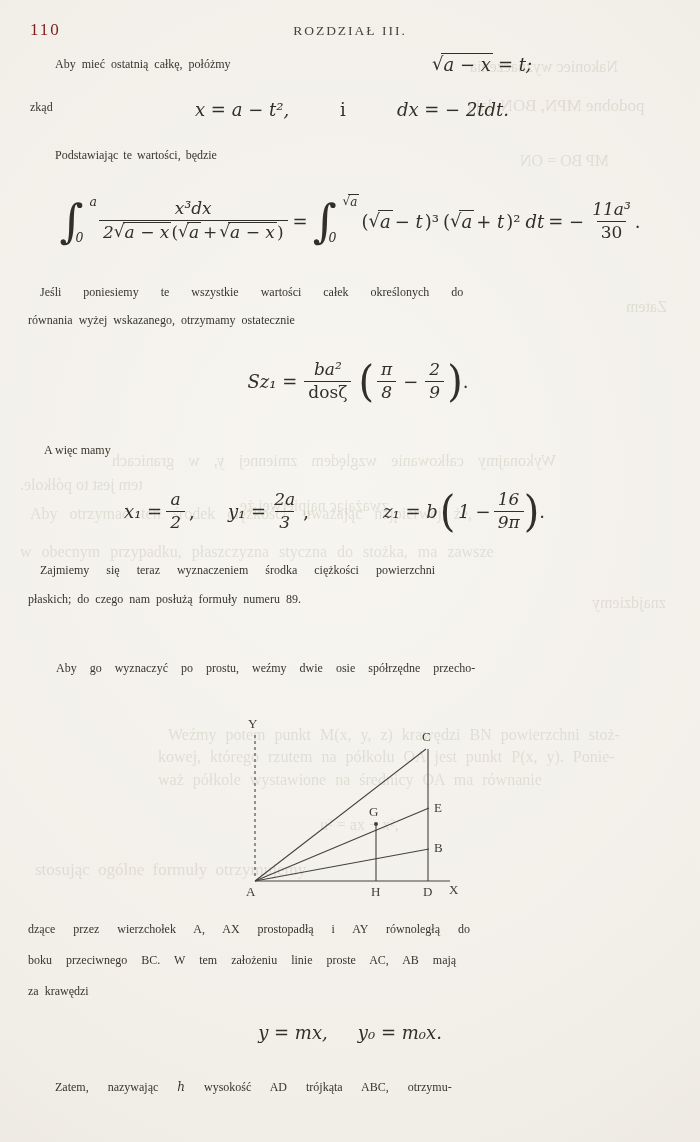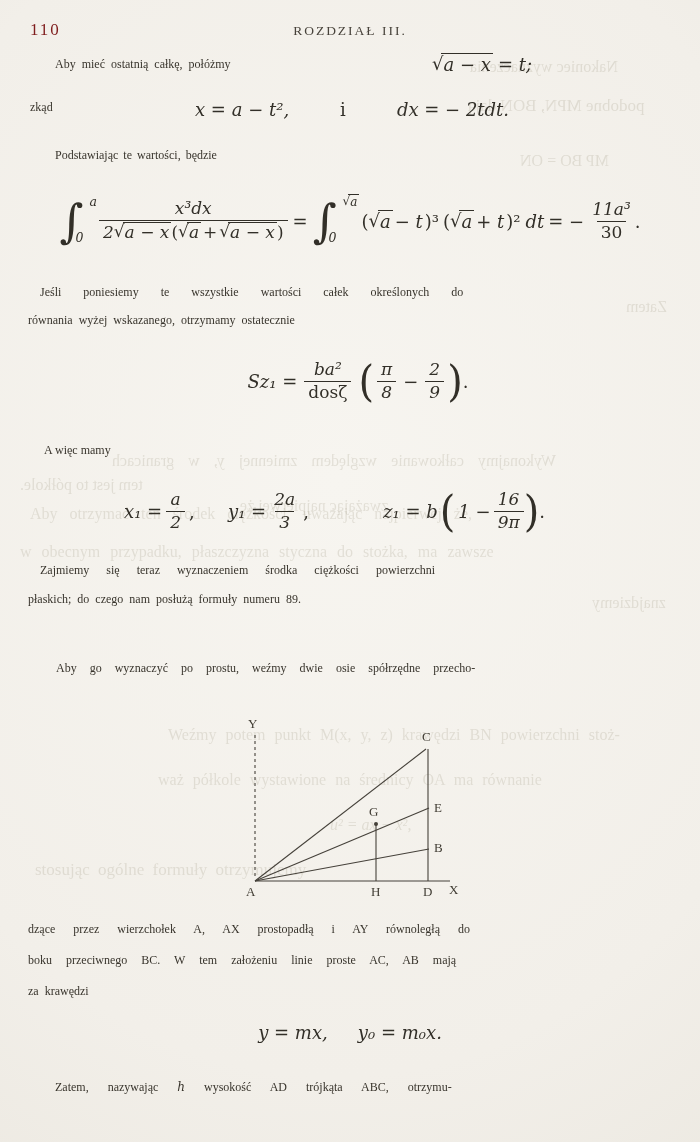--- a/index.html
+++ b/index.html
@@ -54,22 +54,23 @@
   <div class="bleed mir" style="left:468px;top:96px;font-size:17px;">podobne MPN, BON dają</div>
   <div class="bleed mir" style="left:520px;top:152px;">MP BO = ON</div>
   <div class="bleed mir" style="left:626px;top:298px;">Zatem</div>
   <div class="bleed mir" style="left:112px;top:452px;word-spacing:10px;">Wykonajmy całkowanie względem zmiennej y, w granicach</div>
   <div class="bleed mir" style="left:20px;top:476px;">tem jest to półkole.</div>
   <div class="bleed mir" style="left:240px;top:497px;">zważając najpierwej że</div>
   <div class="bleed" style="left:30px;top:505px;word-spacing:8px;">Aby otrzymać ten środek ciężkości, uważając najpierwej że,</div>
   <div class="bleed" style="left:20px;top:543px;word-spacing:6px;">w obecnym przypadku, płaszczyzna styczna do stożka, ma zawsze</div>
   <div class="bleed mir" style="left:592px;top:594px;">znajdziemy</div>
   <div class="bleed" style="left:168px;top:726px;word-spacing:5px;">Weźmy potem punkt M(x, y, z) krawędzi BN powierzchni stoż-</div>
+  <div class="bleed" style="left:158px;top:748px;word-spacing:5px;">kowej, którego rzutem na półkolu OA jest punkt P(x, y). Ponie-</div>
   <div class="bleed" style="left:158px;top:771px;word-spacing:5px;">waż półkole wystawione na średnicy OA ma równanie</div>
-  <div class="bleed" style="left:330px;top:816px;font-style:italic;">u² = ax − x²,</div>
+  <div class="bleed" style="left:320px;top:816px;">u² = ax − x²,</div>
   <div class="bleed" style="left:35px;top:860px;font-size:17px;word-spacing:4px;">stosując ogólne formuły otrzymujemy</div>
 
   <div class="pnum">110</div>
   <div class="rhead">ROZDZIAŁ III.</div>
 
   <div class="line" style="left:55px;top:57px;word-spacing:3px;">Aby mieć ostatnią całkę, połóżmy</div>
   <div class="mathrow" style="left:432px;top:53px;">
     <span class="rad">
       <span class="rs">√</span>
         <span class="rb m">a − x</span>

